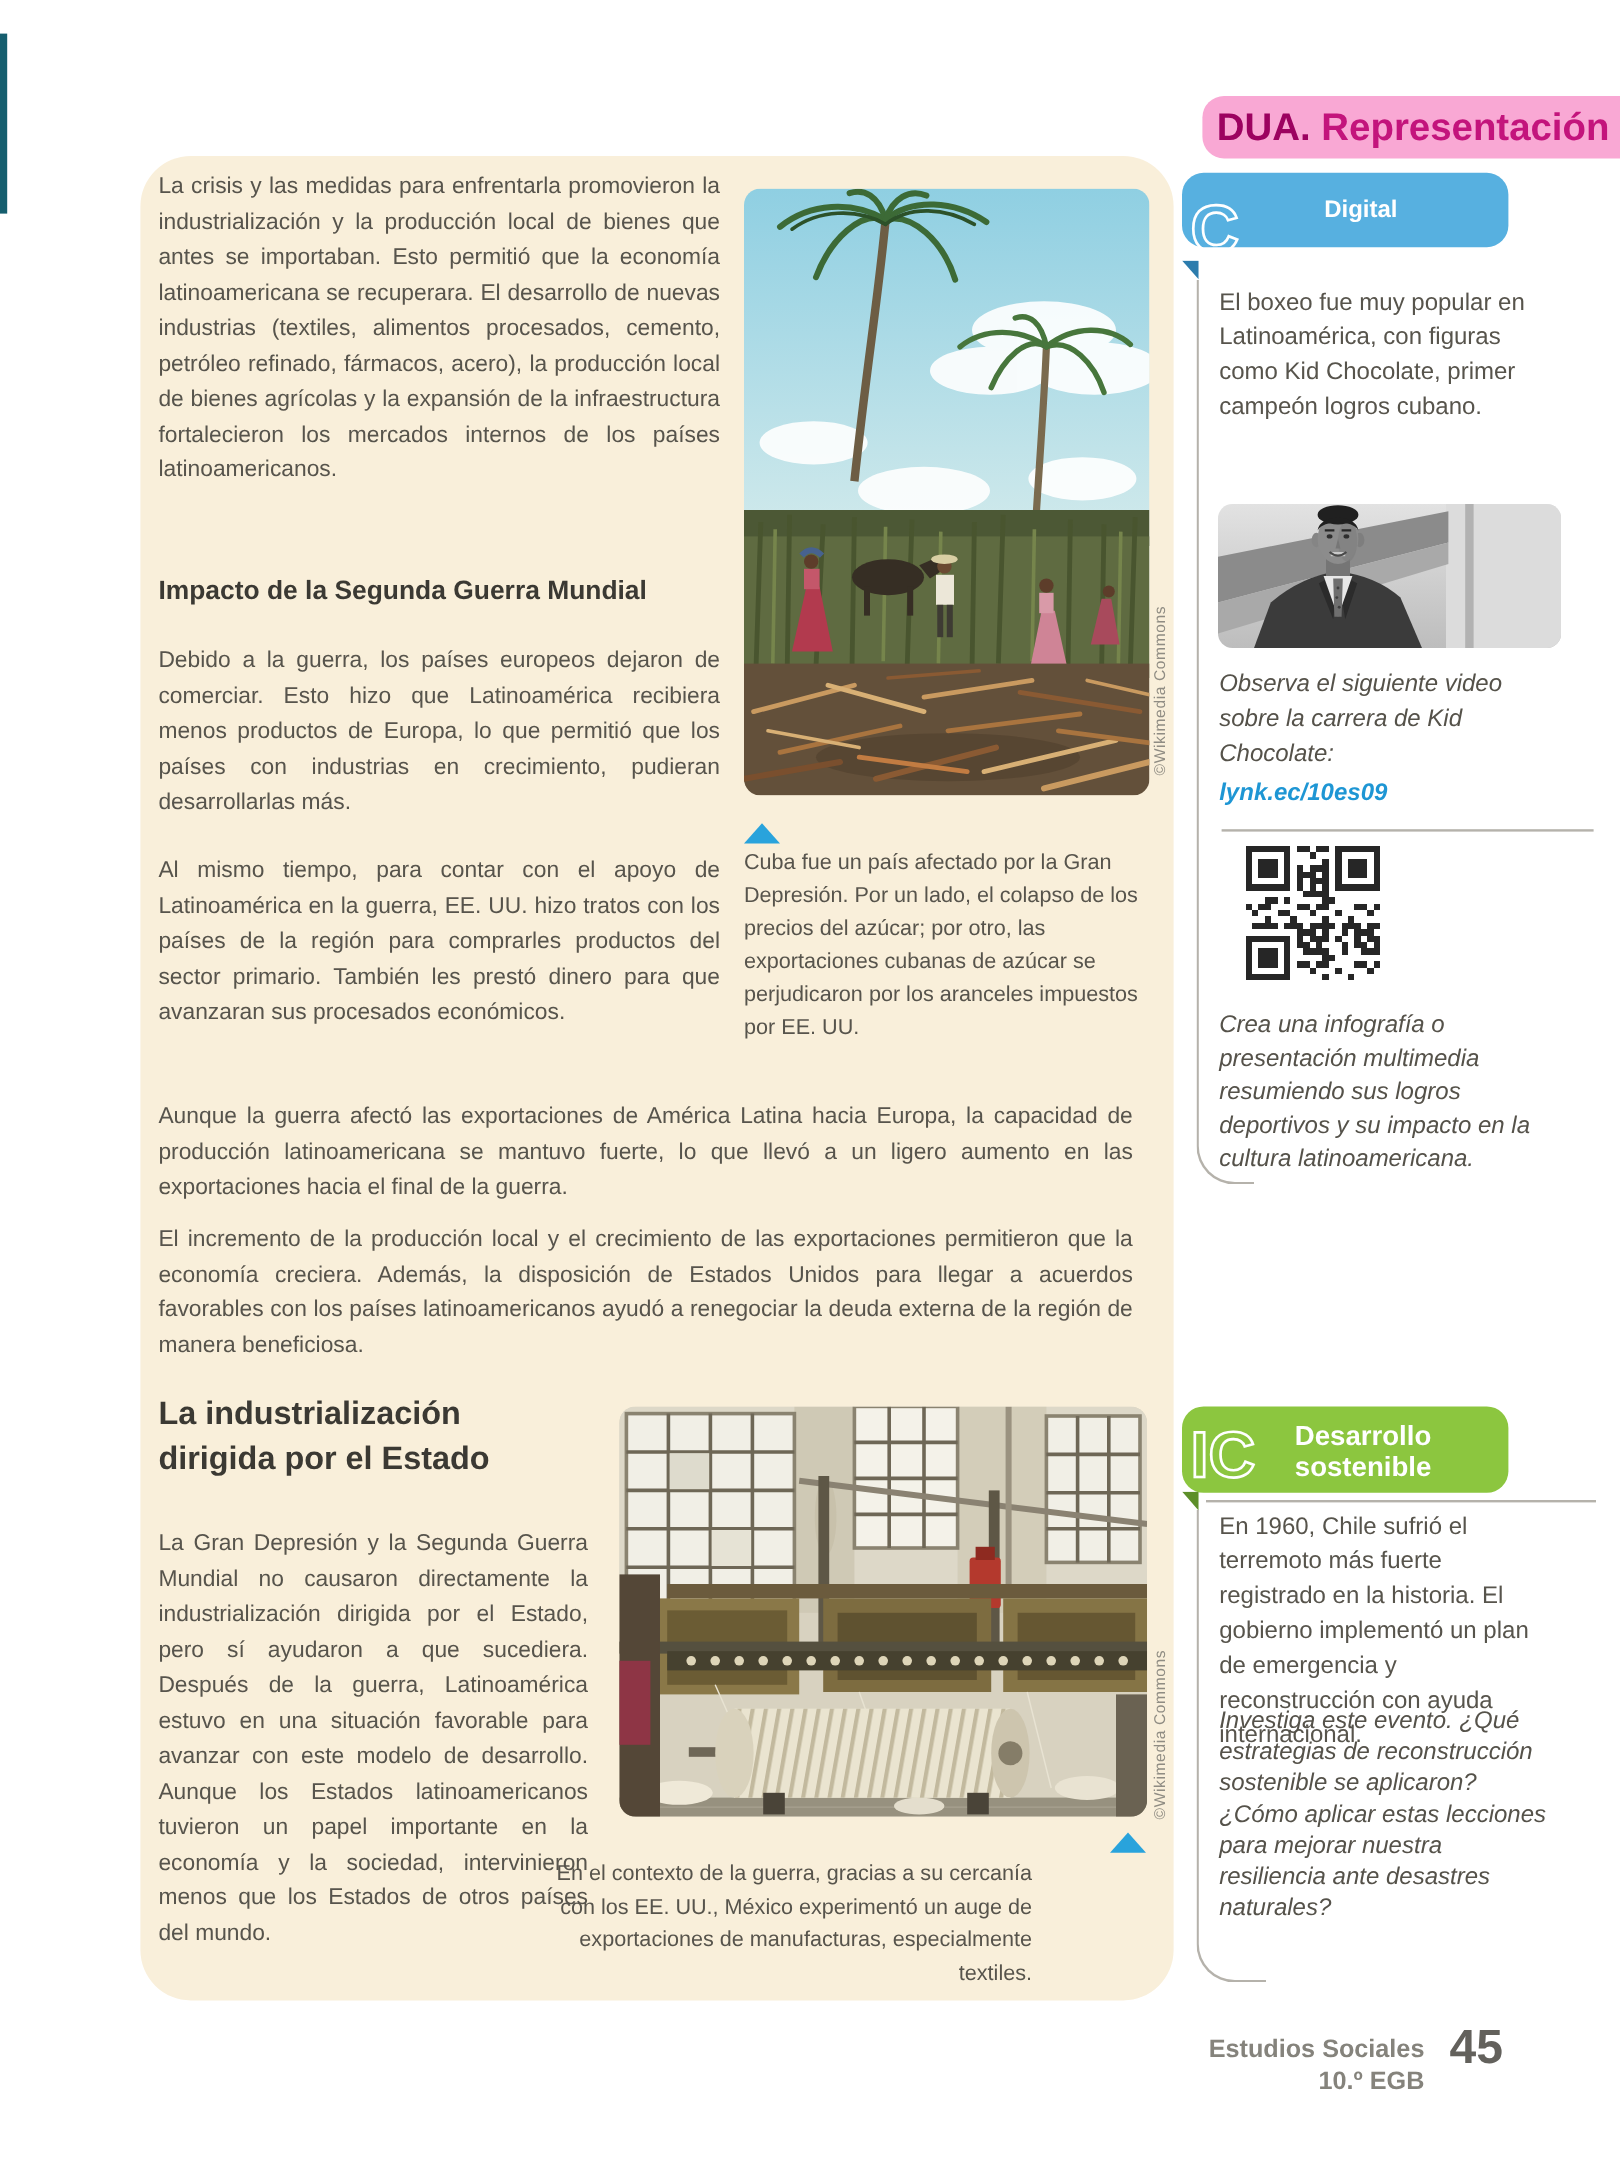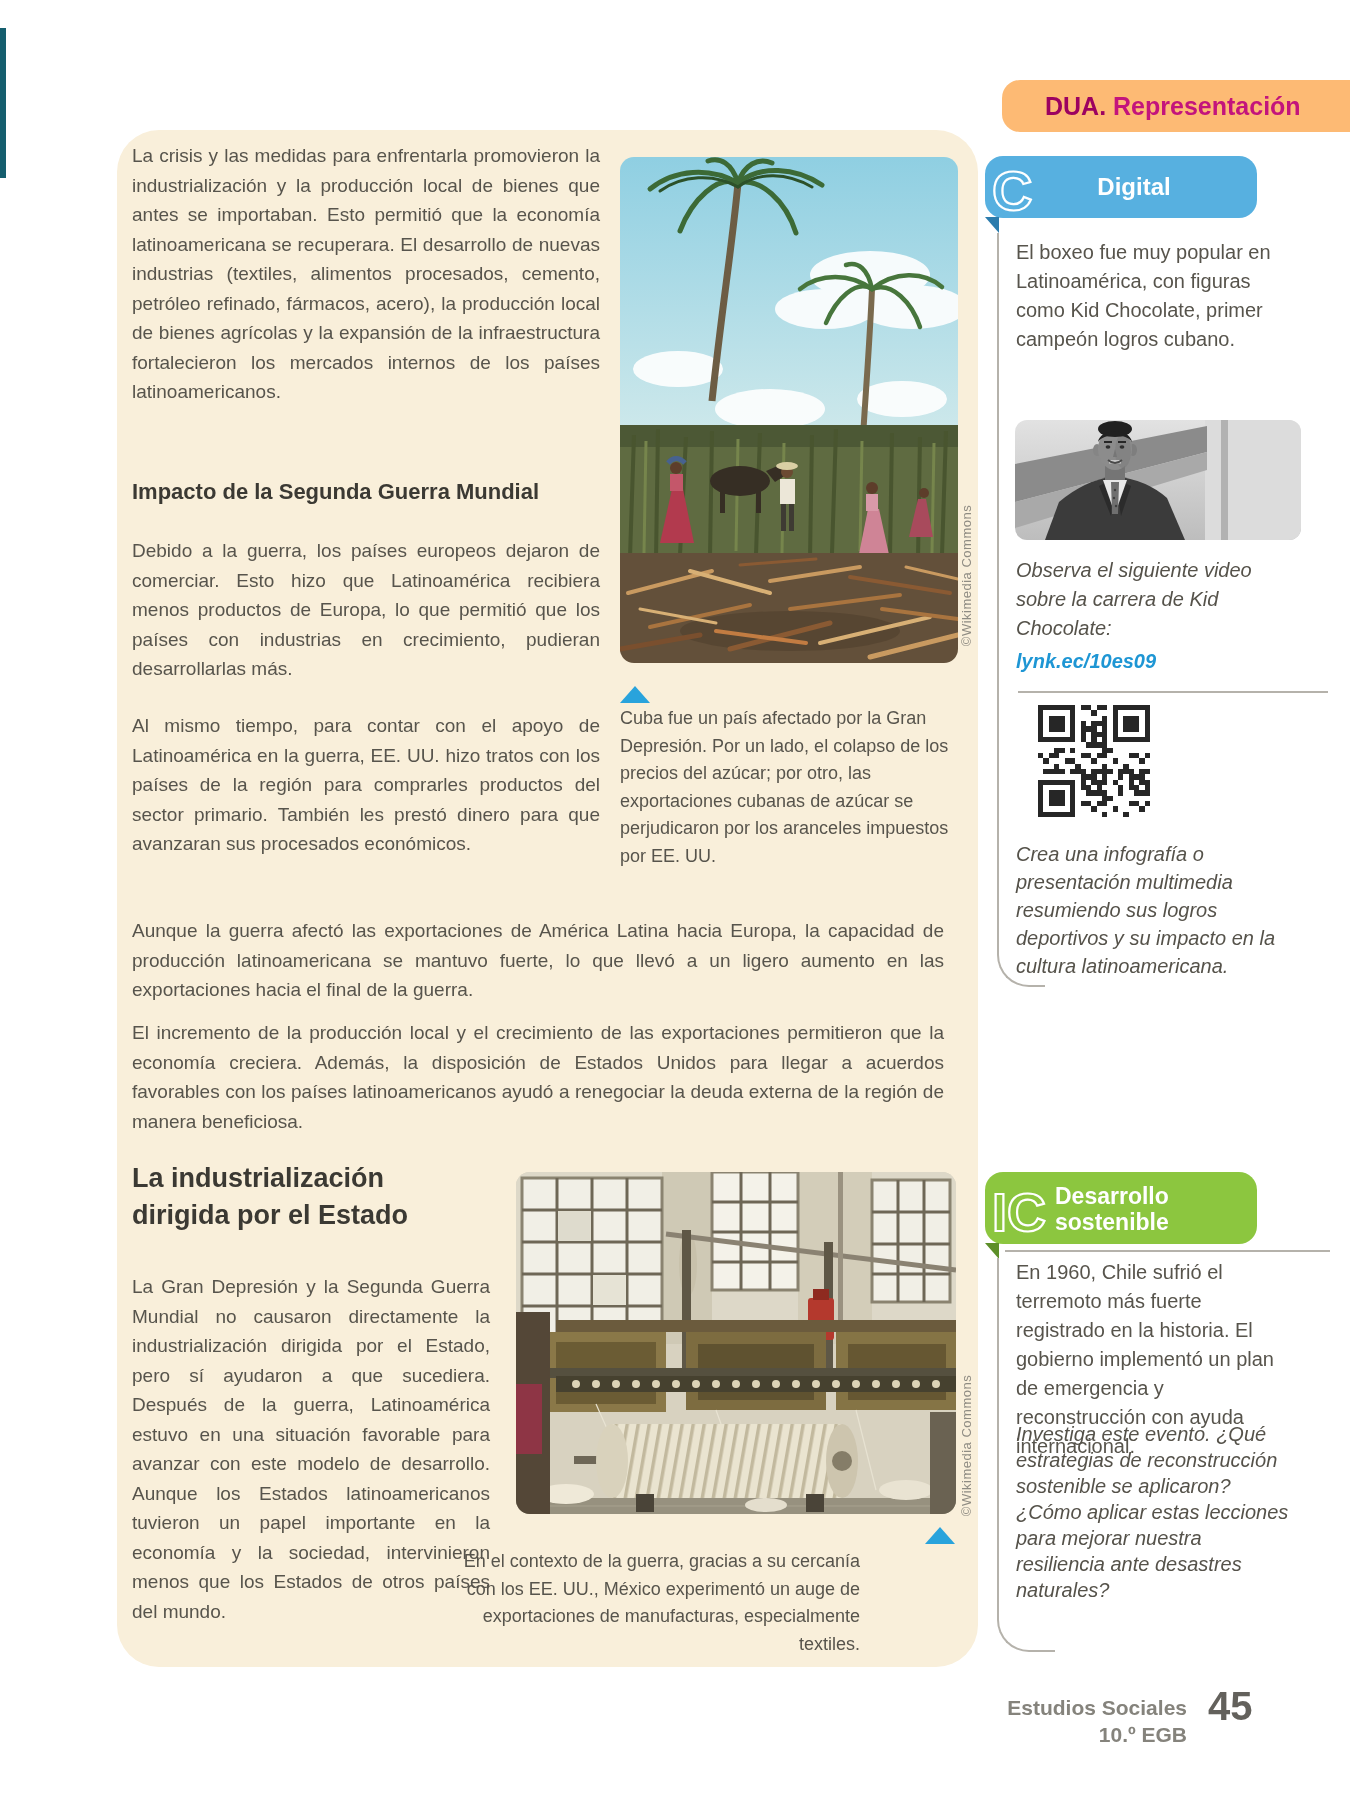--- a/index.html
+++ b/index.html
@@ -13,30 +13,30 @@
   .body-txt{font-size:19px;line-height:29.5px;color:#57544c;text-align:justify;}
   .h-small{font-size:22px;font-weight:bold;color:#3b3933;}
   .h-big{font-size:27px;line-height:37px;font-weight:bold;color:#3b3933;}
   .caption{font-size:18px;line-height:27.5px;color:#57544c;}
   .credit{font-size:13px;color:#8f8c83;letter-spacing:.5px;text-align:center;}
   .side-txt{font-size:20px;line-height:29px;color:#57544c;}
   .side-it{font-size:20px;line-height:29px;font-style:italic;color:#55524a;}
   .side-it-sm{font-size:20px;line-height:26px;font-style:italic;color:#55524a;}
   .link{font-size:20px;font-style:italic;font-weight:bold;color:#1e96d4;text-decoration:none;}
   
-  .dua-pill{left:1002px;top:80px;width:348px;height:52px;background:#fdba74;
-            border-radius:18px 0 0 18px;line-height:52px;padding-left:43px;box-sizing:border-box;
-            font-size:25px;font-weight:bold;white-space:nowrap;}
+  .dua-pill{left:1002px;top:80px;width:348px;height:52px;background:#f9a8d4;
+            border-radius:18px 0 0 18px;line-height:52px;padding-left:12px;box-sizing:border-box;
+            font-size:32px;font-weight:bold;white-space:nowrap;}
   .dua-bold{color:#9c0260;}
   .dua-rest{color:#c3147c;}
   .box-head{border-radius:18px;color:#fff;font-weight:bold;box-sizing:border-box;}
-  .head-blue{left:985px;top:156px;width:272px;height:62px;background:#57b0e0;
-             font-size:24px;text-align:center;line-height:62px;padding-left:26px;}
+  .head-blue{left:985px;top:144px;width:272px;height:62px;background:#57b0e0;
+             font-size:20px;text-align:center;line-height:62px;padding-left:26px;}
   .head-green{left:985px;top:1172px;width:272px;height:72px;background:#8cc63f;
-              font-size:23px;line-height:26px;padding:11px 0 0 70px;}
+              font-size:23px;line-height:26px;padding:11px 0 0 94px;}
   .ptr{width:14px;height:16px;clip-path:polygon(0 0,100% 0,100% 100%);}
   .ptr-blue{left:985px;top:217px;background:#2c7cad;}
   .ptr-green{left:985px;top:1243px;background:#5d8f29;}
   .hook{border-left:2px solid #b5b2ab;border-bottom:2px solid #b5b2ab;border-bottom-left-radius:32px;}
   .rule{background:#b5b2ab;height:2px;}
   .tri-up{width:0;height:0;border-left:15px solid transparent;border-right:15px solid transparent;
           border-bottom:17px solid #29a3dc;}
   .fig{border-radius:14px;overflow:hidden;}
   .fig svg{display:block;width:100%;height:100%;}
   .rot{transform:rotate(-90deg);}

